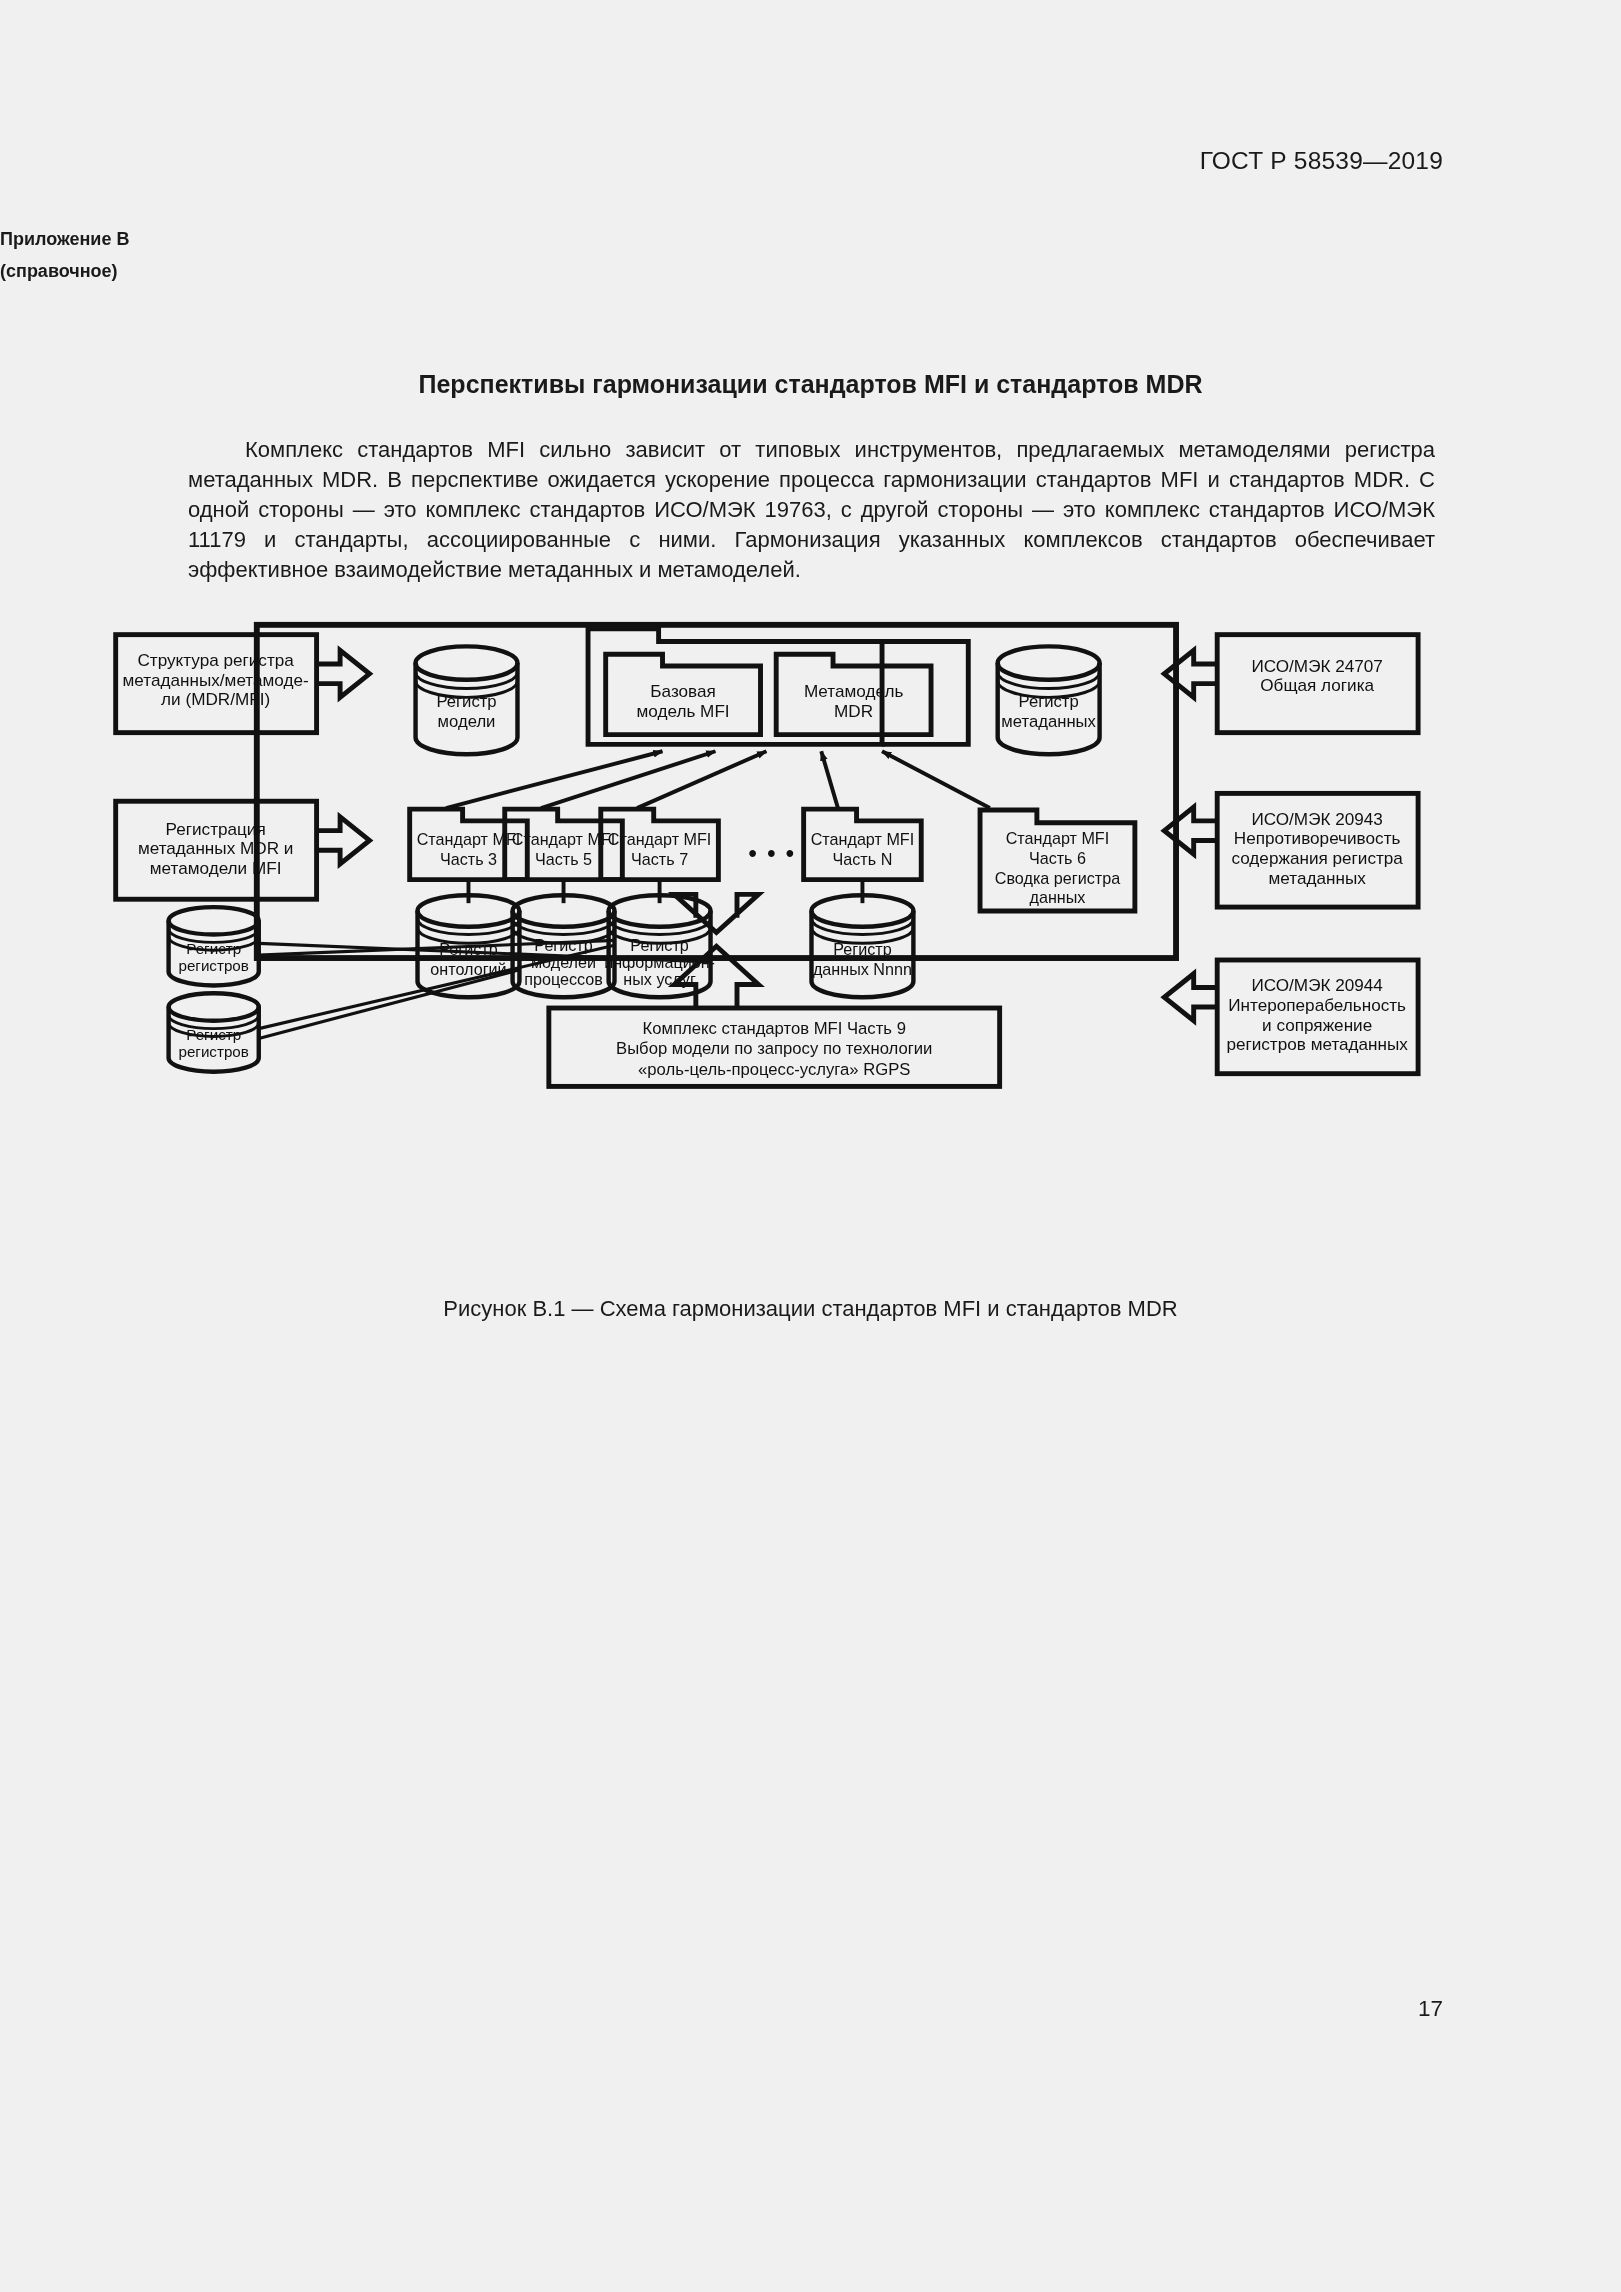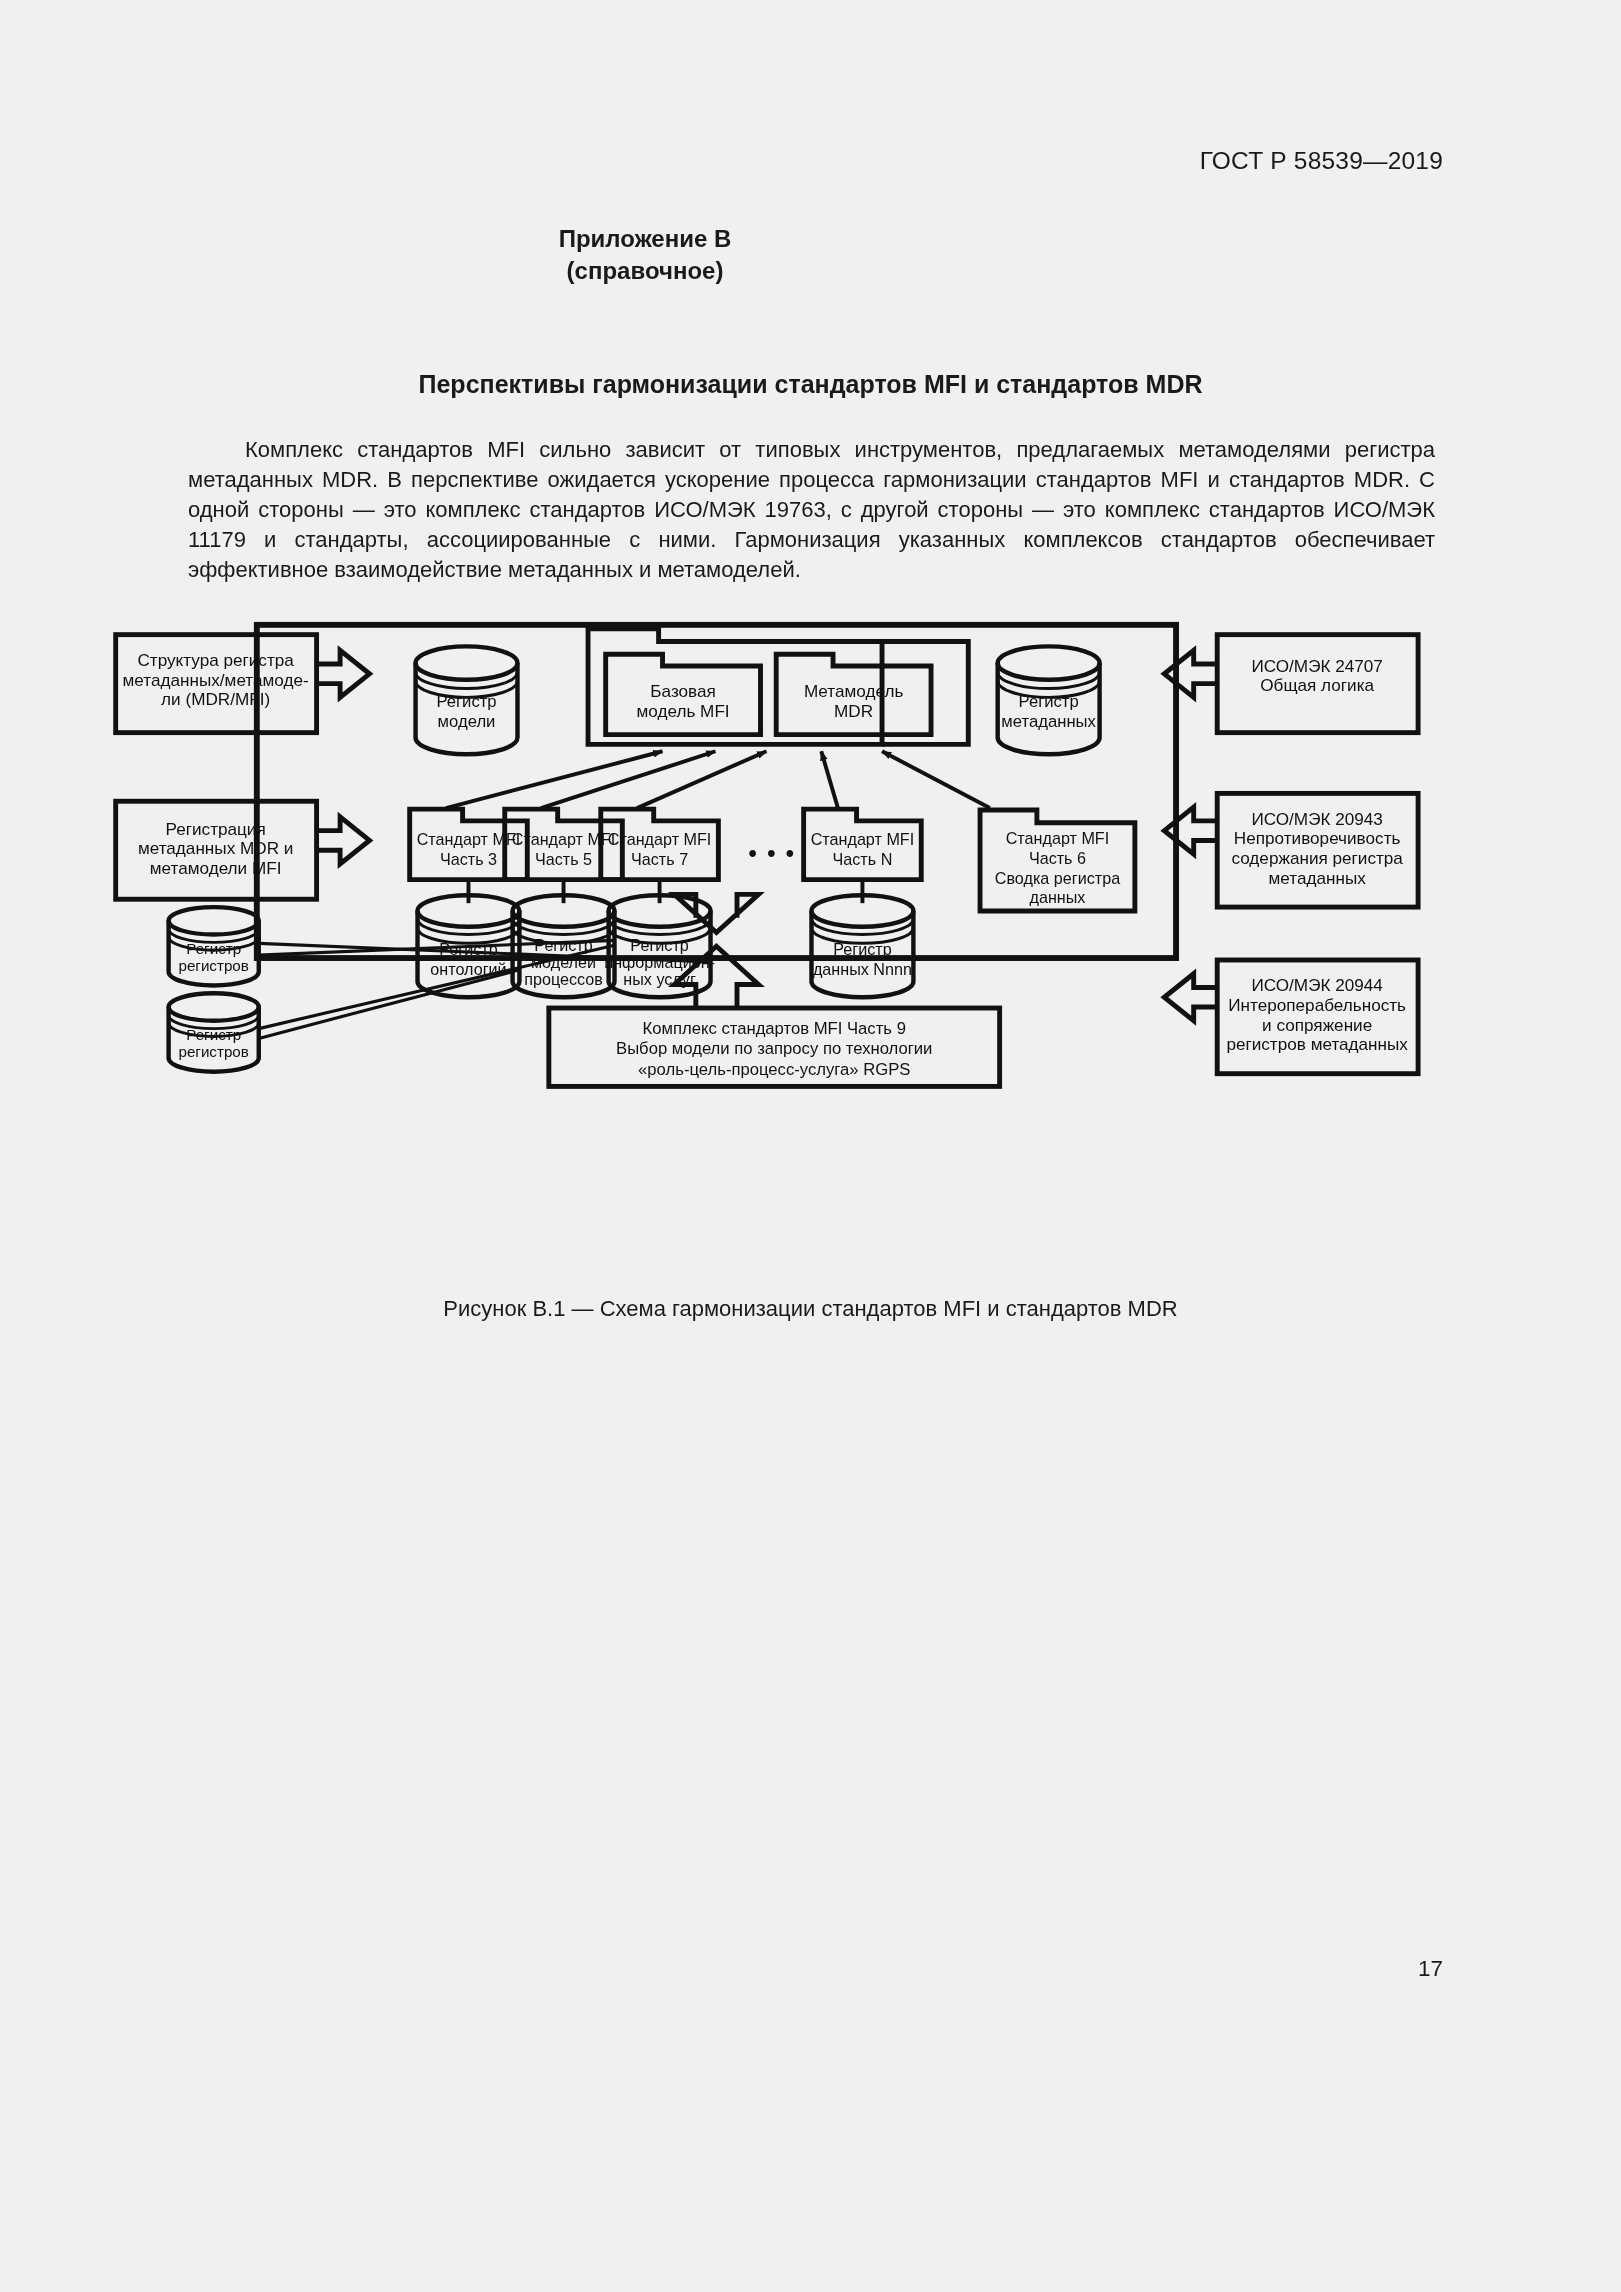--- a/index.html
+++ b/index.html
@@ -32,22 +32,22 @@
     letter-spacing: 0.2px;
     white-space: nowrap;
   }
 
   
   .annex-title {
     position: absolute;
     top: 223px;
     left: 0;
     width: 1290px;
-    text-align: center;
-    font-size: 24px;
+    text-align: left;
+    font-size: 18px;
     font-weight: bold;
     line-height: 32px;
   }
   .annex-title .line2 { display: block; }
 
   
   .section-heading {
     position: absolute;
     top: 370px;
     left: 0;
@@ -91,21 +91,21 @@
     top: 1296px;
     left: 0;
     width: 1621px;
     text-align: center;
     font-size: 22px;
   }
 
   
   .page-number {
     position: absolute;
-    top: 1956px;
+    top: 1996px;
     right: 178px;
     font-size: 22.5px;
   }
 
   
   text {
     font-family: "Liberation Sans", sans-serif;
     fill: #111111;
   }
 </style>

